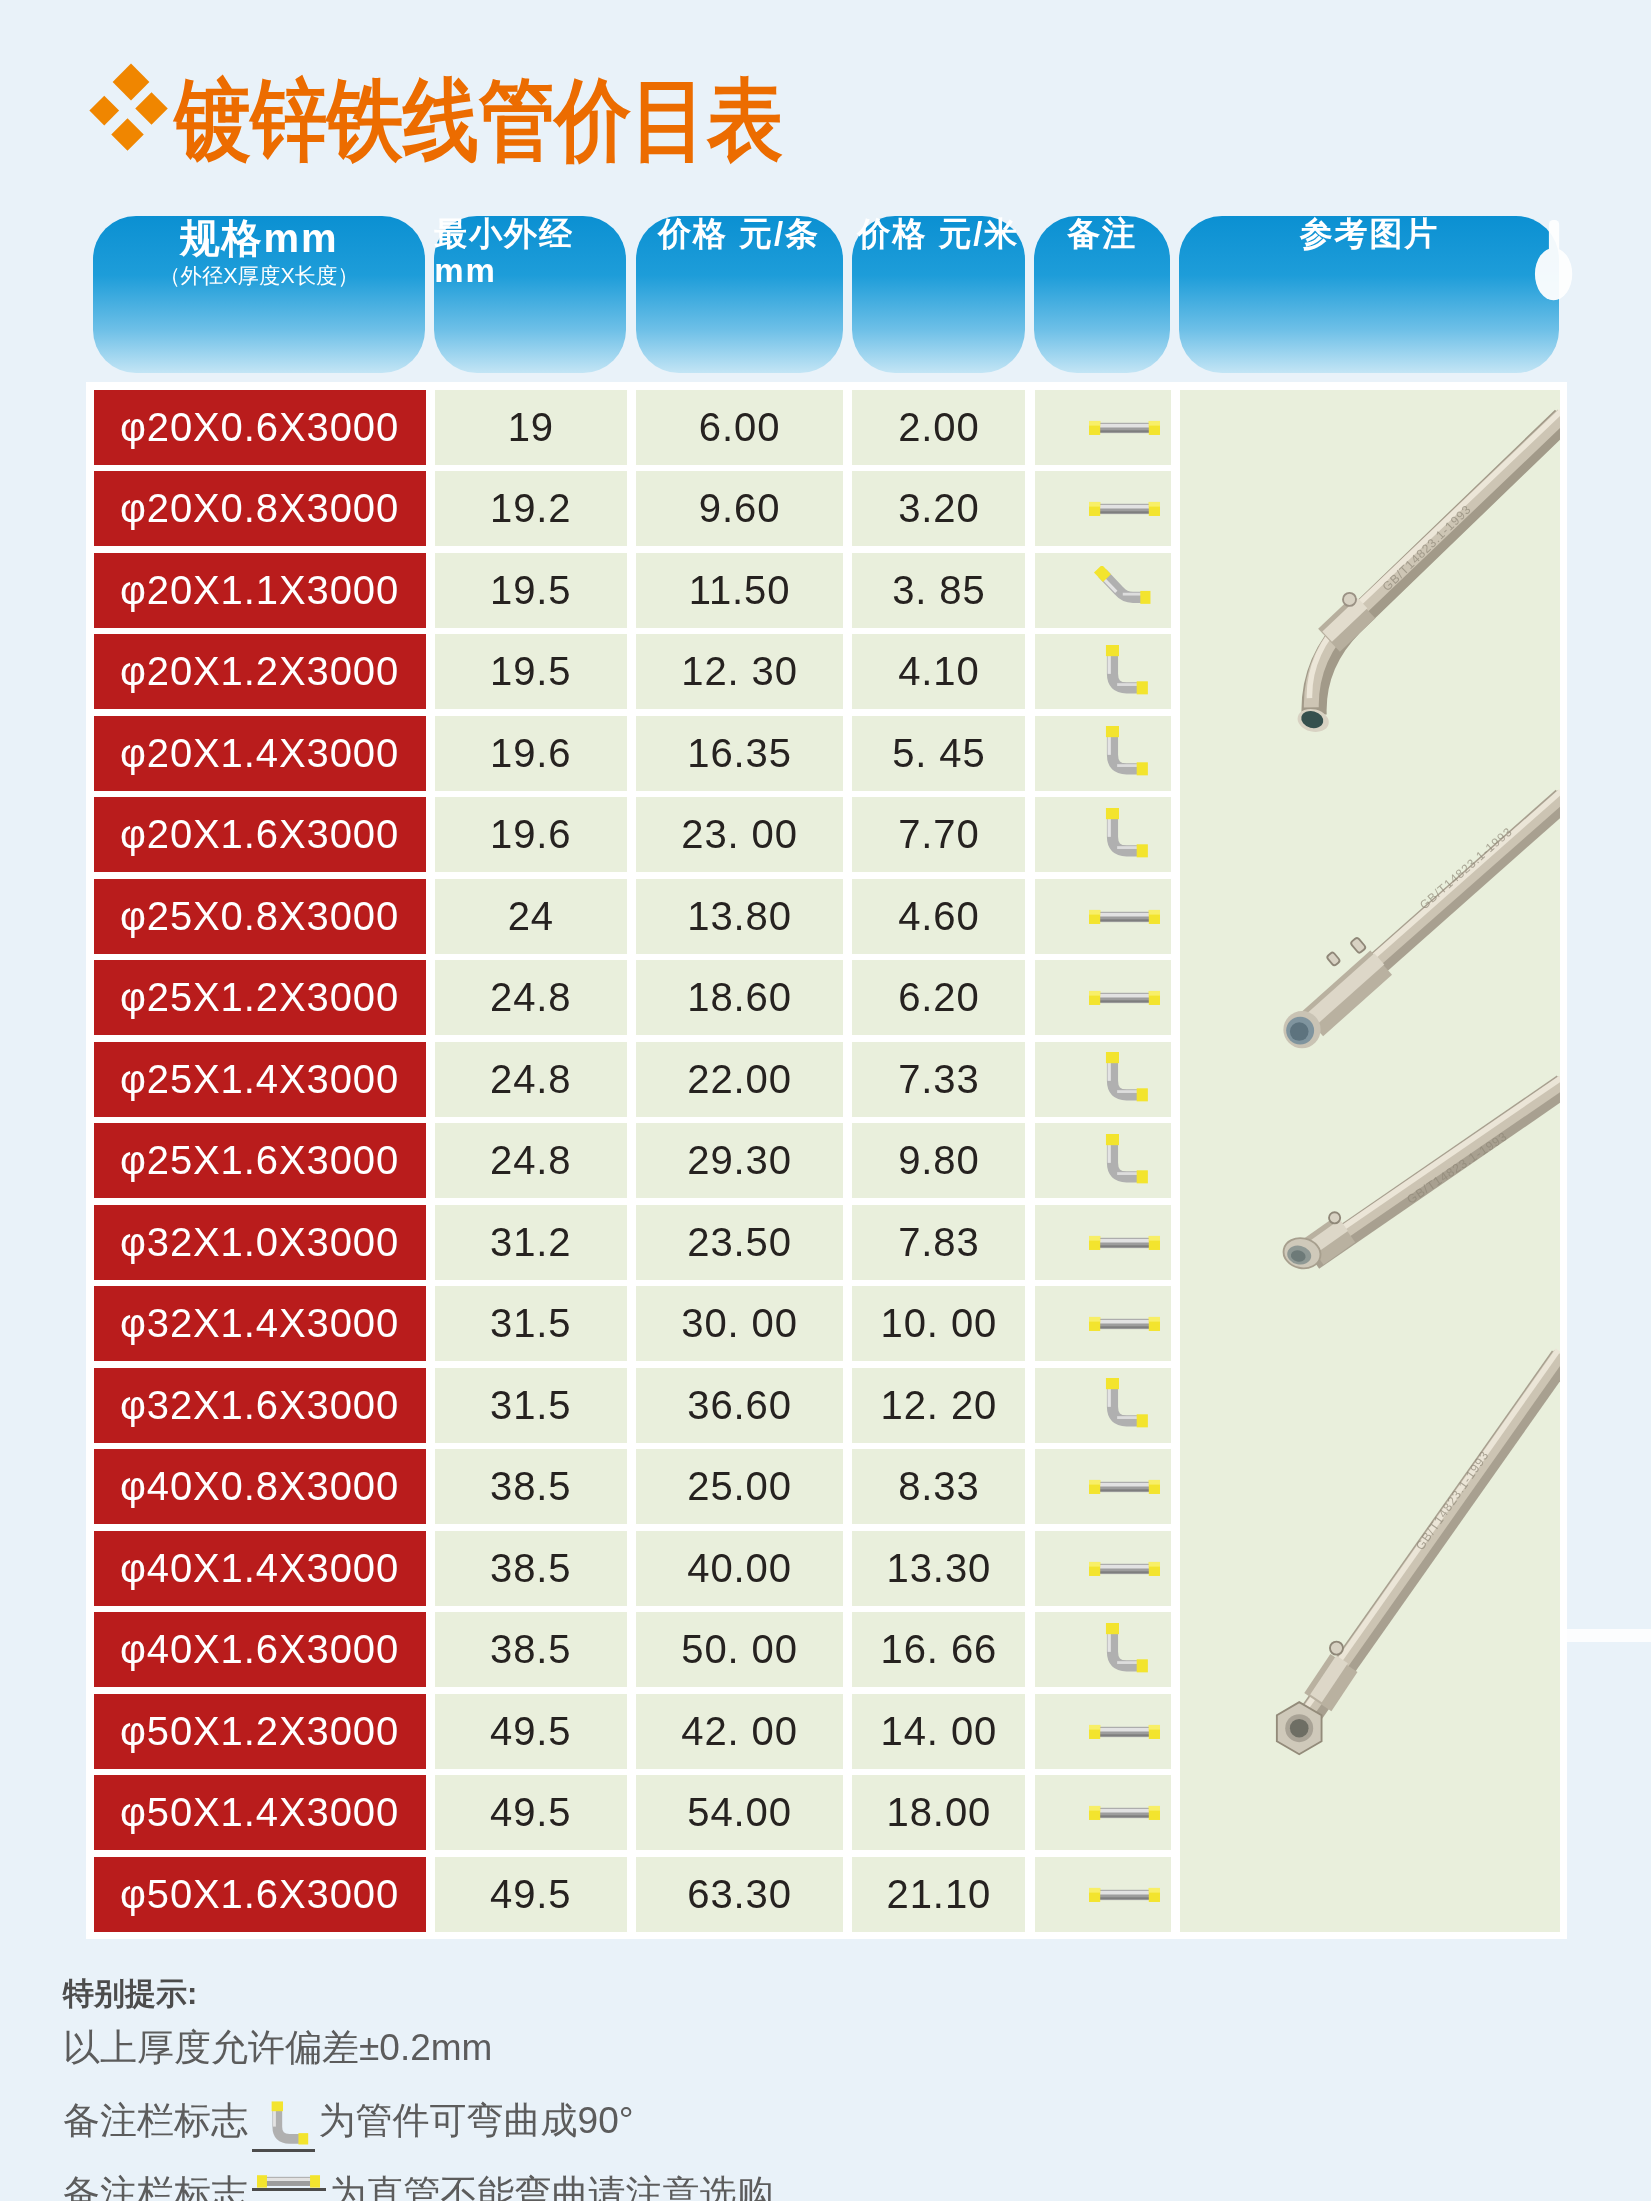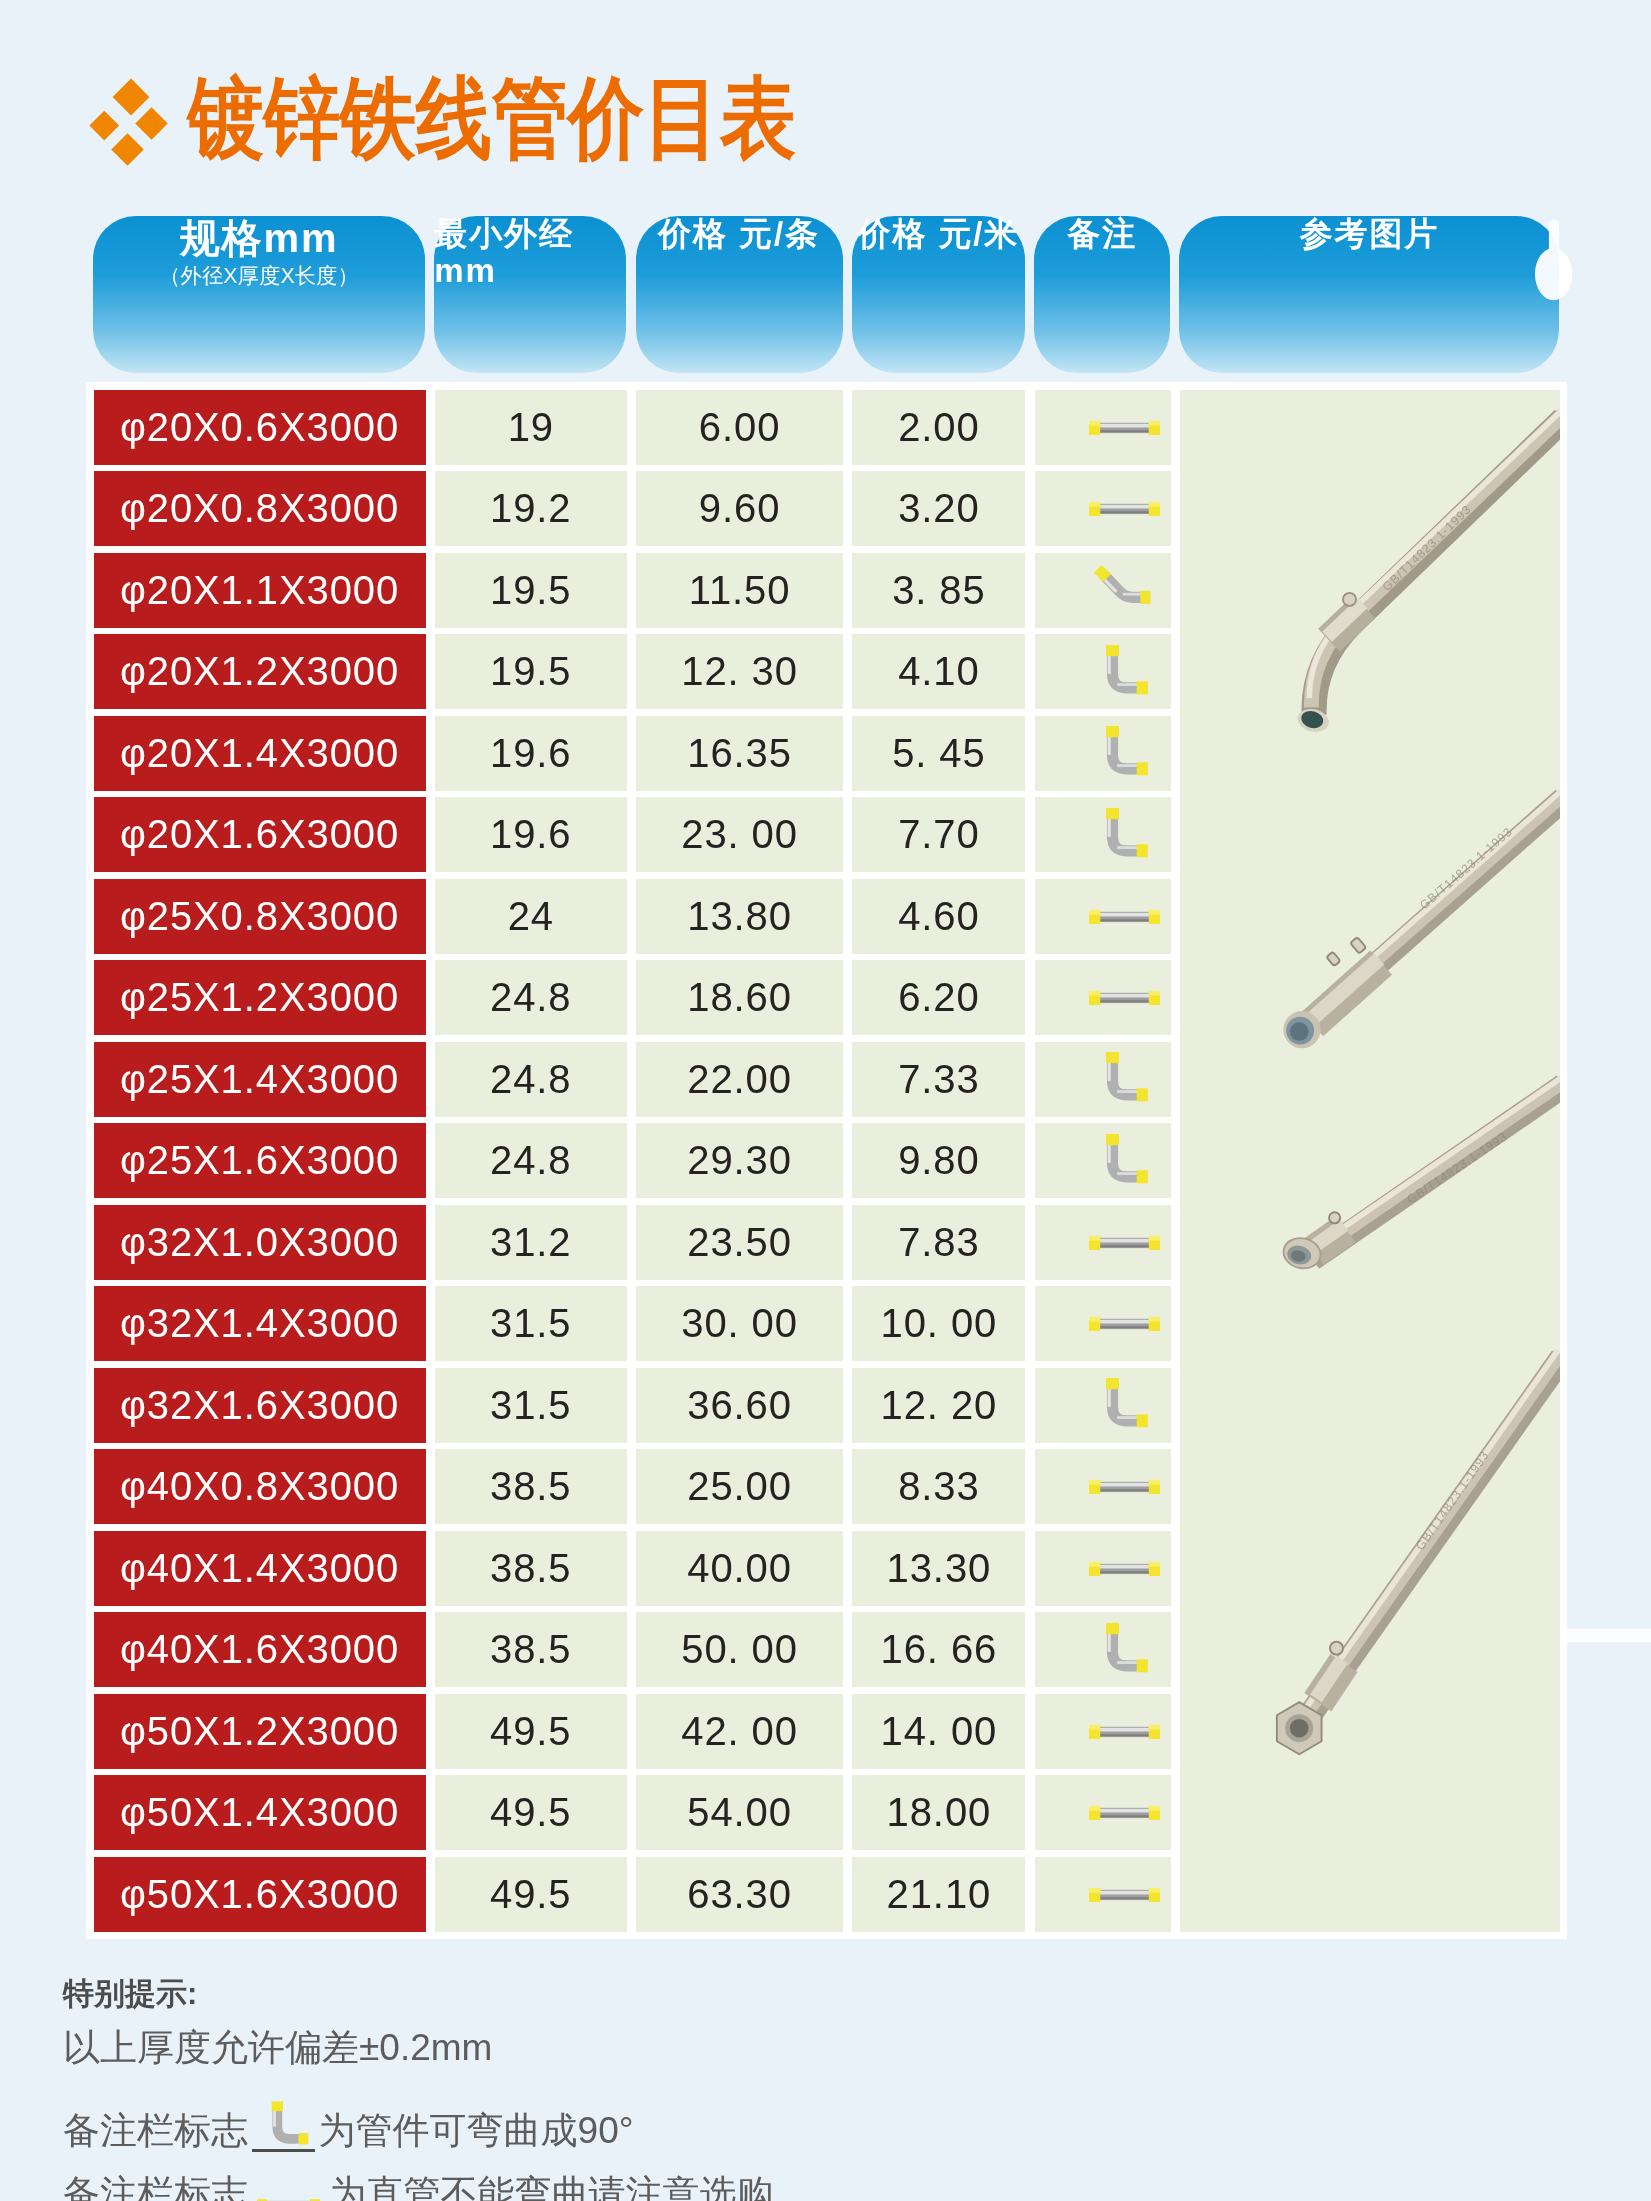--- a/index.html
+++ b/index.html
@@ -2,21 +2,21 @@
 <html style="font-size:15px"><head>
 <meta charset="utf-8">
 <style>
   html,body{margin:0;padding:0;}
   body{
     width:1652px;height:2202px;position:relative;overflow:hidden;
     background:#e9f2f9;
     font-family:"Liberation Sans","DejaVu Sans",sans-serif;
   }
   
-  .title-row{position:absolute;left:86px;top:80px;display:flex;align-items:flex-start;gap:13px;}
+  .title-row{position:absolute;left:86px;top:65px;display:flex;align-items:flex-end;}
   .diamonds{width:89px;height:93px;position:relative;flex:0 0 auto;}
   .diamonds i{position:absolute;background:#f08600;transform:rotate(45deg);display:block;}
   .diamonds .d1{left:32px;top:3.7px;width:26px;height:26px;}
   .diamonds .d2{left:7.5px;top:35px;width:20.5px;height:20.5px;}
   .diamonds .d3{left:54px;top:32px;width:23px;height:23px;}
   .diamonds .d4{left:30px;top:58px;width:23px;height:23px;}
   h1{margin:0;font-size:76px;line-height:1;font-weight:bold;color:#ec6c00;
      letter-spacing:0px;transform:scaleY(1.18);transform-origin:center;}
   
   .header-grid{position:absolute;left:93px;top:216px;height:157px;display:grid;
@@ -34,21 +34,21 @@
   .cell{display:flex;align-items:center;justify-content:center;}
   .spec{background:#b91c1c;color:#ffffff;font-size:40px;letter-spacing:0.9px;}
   .val{background:#e9efdc;color:#262220;font-size:40px;letter-spacing:0.9px;}
   .note{background:#e9efdc;justify-content:flex-start;}
   .note .icw{margin-left:54px;display:flex;align-items:center;}
   .imgs{grid-column:6;grid-row:1 / span 19;background:#e9efdc;overflow:hidden;}
   
   .notes{position:absolute;left:63px;top:1973px;color:#5c5c5c;}
   .nt{font-size:31px;font-weight:bold;color:#4c4c4c;margin:0 0 7.5px 0;}
   .n1{font-size:37px;margin:0 0 28px 0;}
-  .note-line{font-size:37px;display:flex;align-items:flex-end;margin-bottom:22.4px;}
+  .note-line{font-size:37px;display:flex;align-items:flex-start;margin-bottom:22.4px;}
   .note-line .txt{line-height:1.1;}
   .inline-ic{display:inline-flex;flex-direction:column;align-items:center;
     margin:0 3.7px;padding:0 5.6px;border-bottom:3.7px solid #4c4c4c;}
   
   .hand{position:absolute;left:1533px;top:220px;opacity:.95;}
   .streak{position:absolute;left:1564px;top:1629px;width:88px;height:13px;
     background:#ffffff;opacity:.85;}
 </style>
 </head>
 <body>

